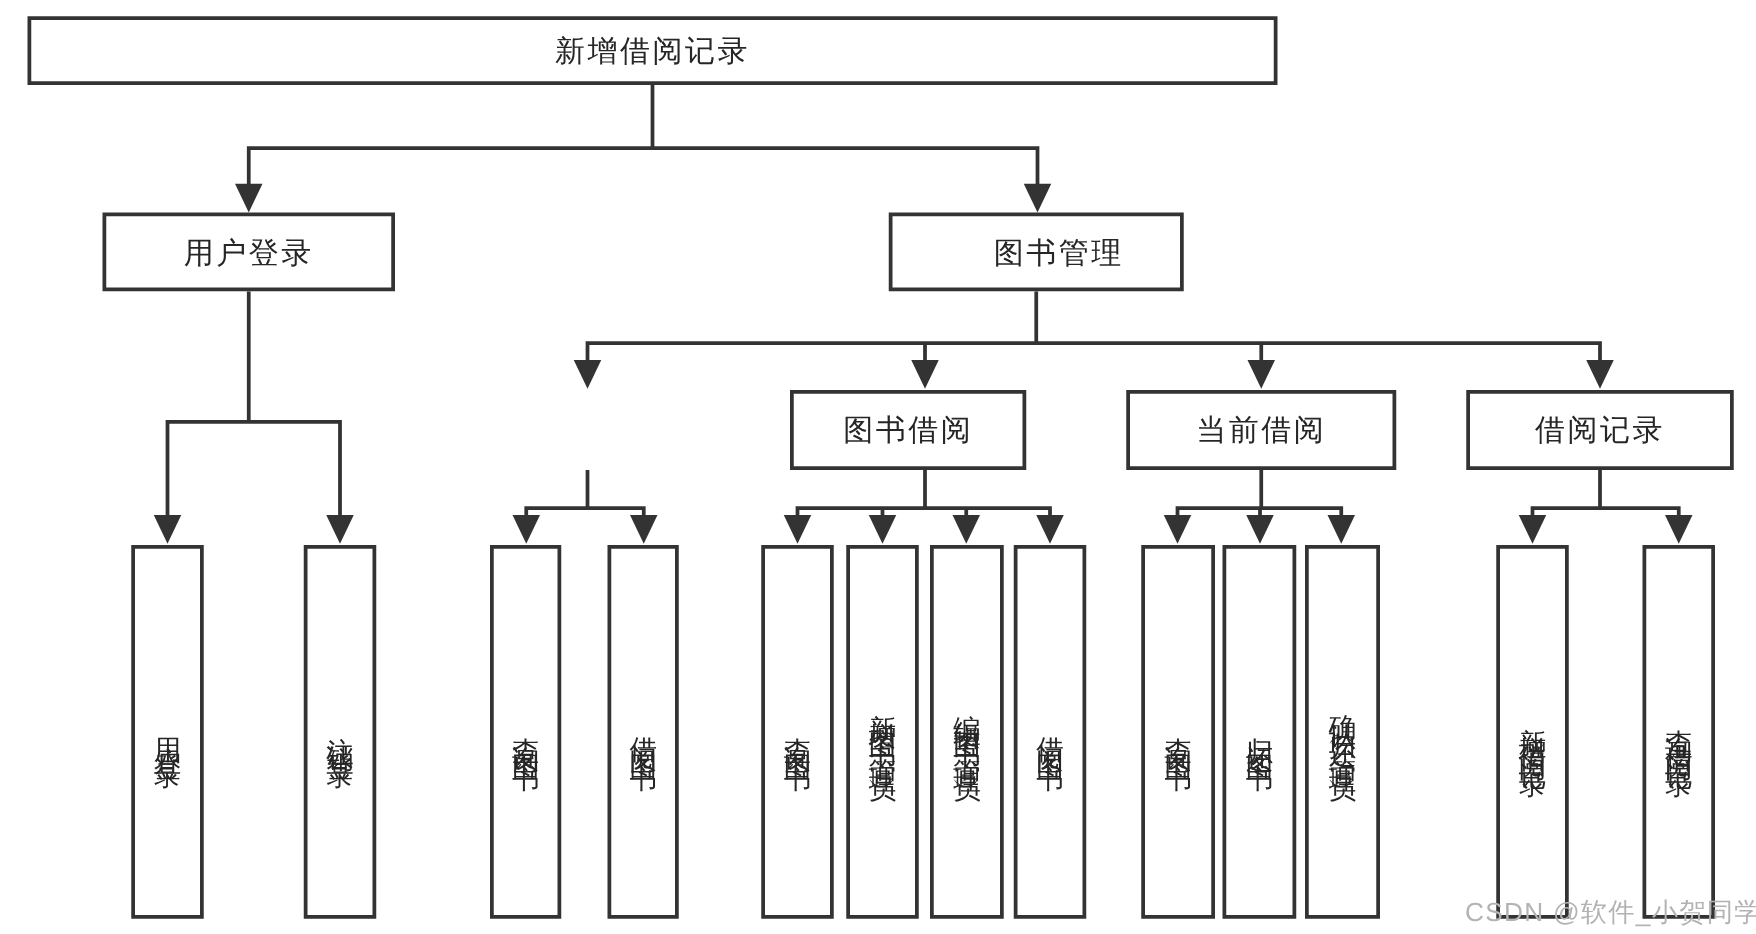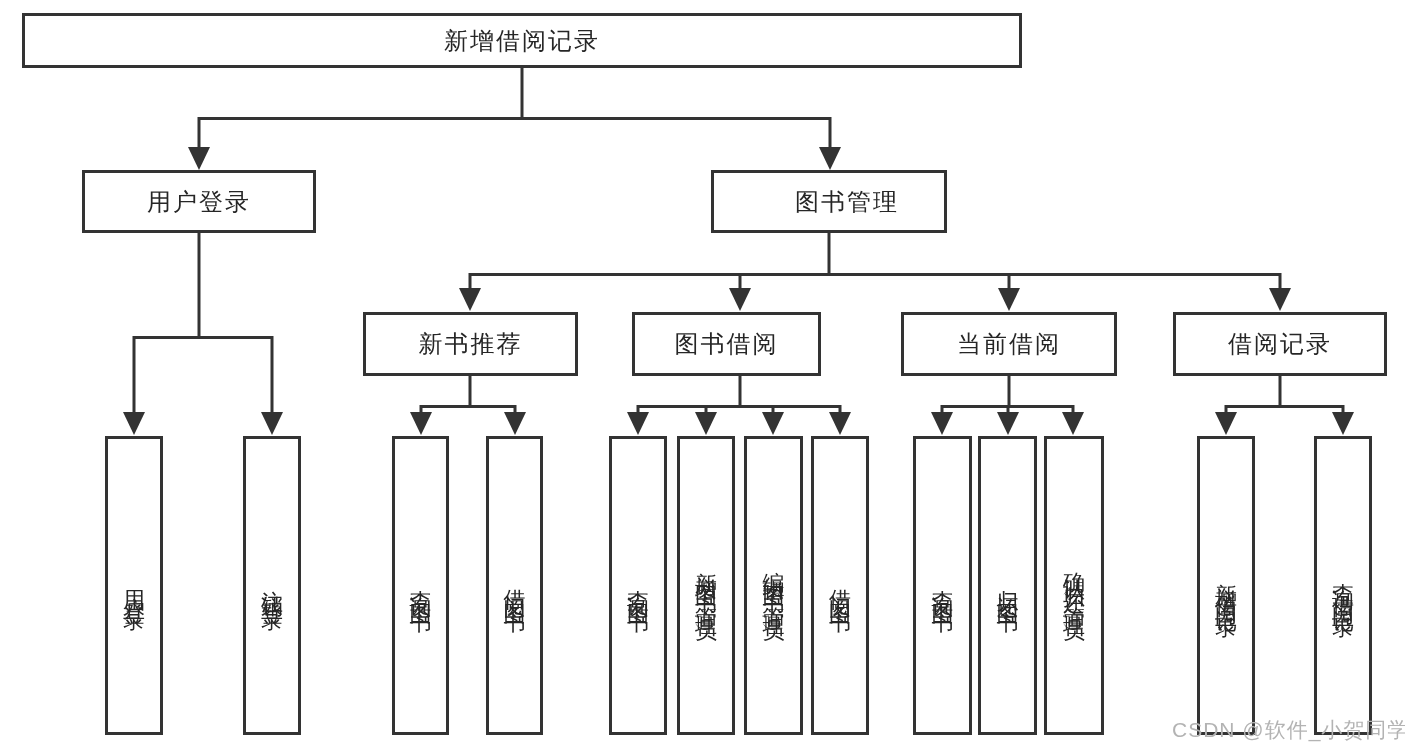--- a/index.html
+++ b/index.html
@@ -116,21 +116,20 @@
       <polygon points="1215,412 1237,412 1226,435"></polygon>
       <polygon points="1332,412 1354,412 1343,435"></polygon>
     </g>
   </svg>
 
   <div class="node" style="left:22px; top:13px; width:1000px; height:55px;">新增借阅记录</div>
 
   <div class="node" style="left:82px; top:170px; width:234px; height:63px;">用户登录</div>
   <div class="node" style="left:711px; top:170px; width:236px; height:63px;padding-left:36px;">图书管理</div>
 
-  <div class="node" style="left:363px; top:312px; width:215px; height:64px;">新书推荐</div>
   <div class="node" style="left:632px; top:312px; width:189px; height:64px;">图书借阅</div>
   <div class="node" style="left:901px; top:312px; width:216px; height:64px;">当前借阅</div>
   <div class="node" style="left:1173px; top:312px; width:214px; height:64px;">借阅记录</div>
 
   <div class="leaf" style="left:105px; width:58px;">用户登录</div>
   <div class="leaf" style="left:243px; width:58px;">注销登录</div>
 
   <div class="leaf" style="left:392px; width:57px;">查询图书</div>
   <div class="leaf" style="left:486px; width:57px;">借阅图书</div>
 

